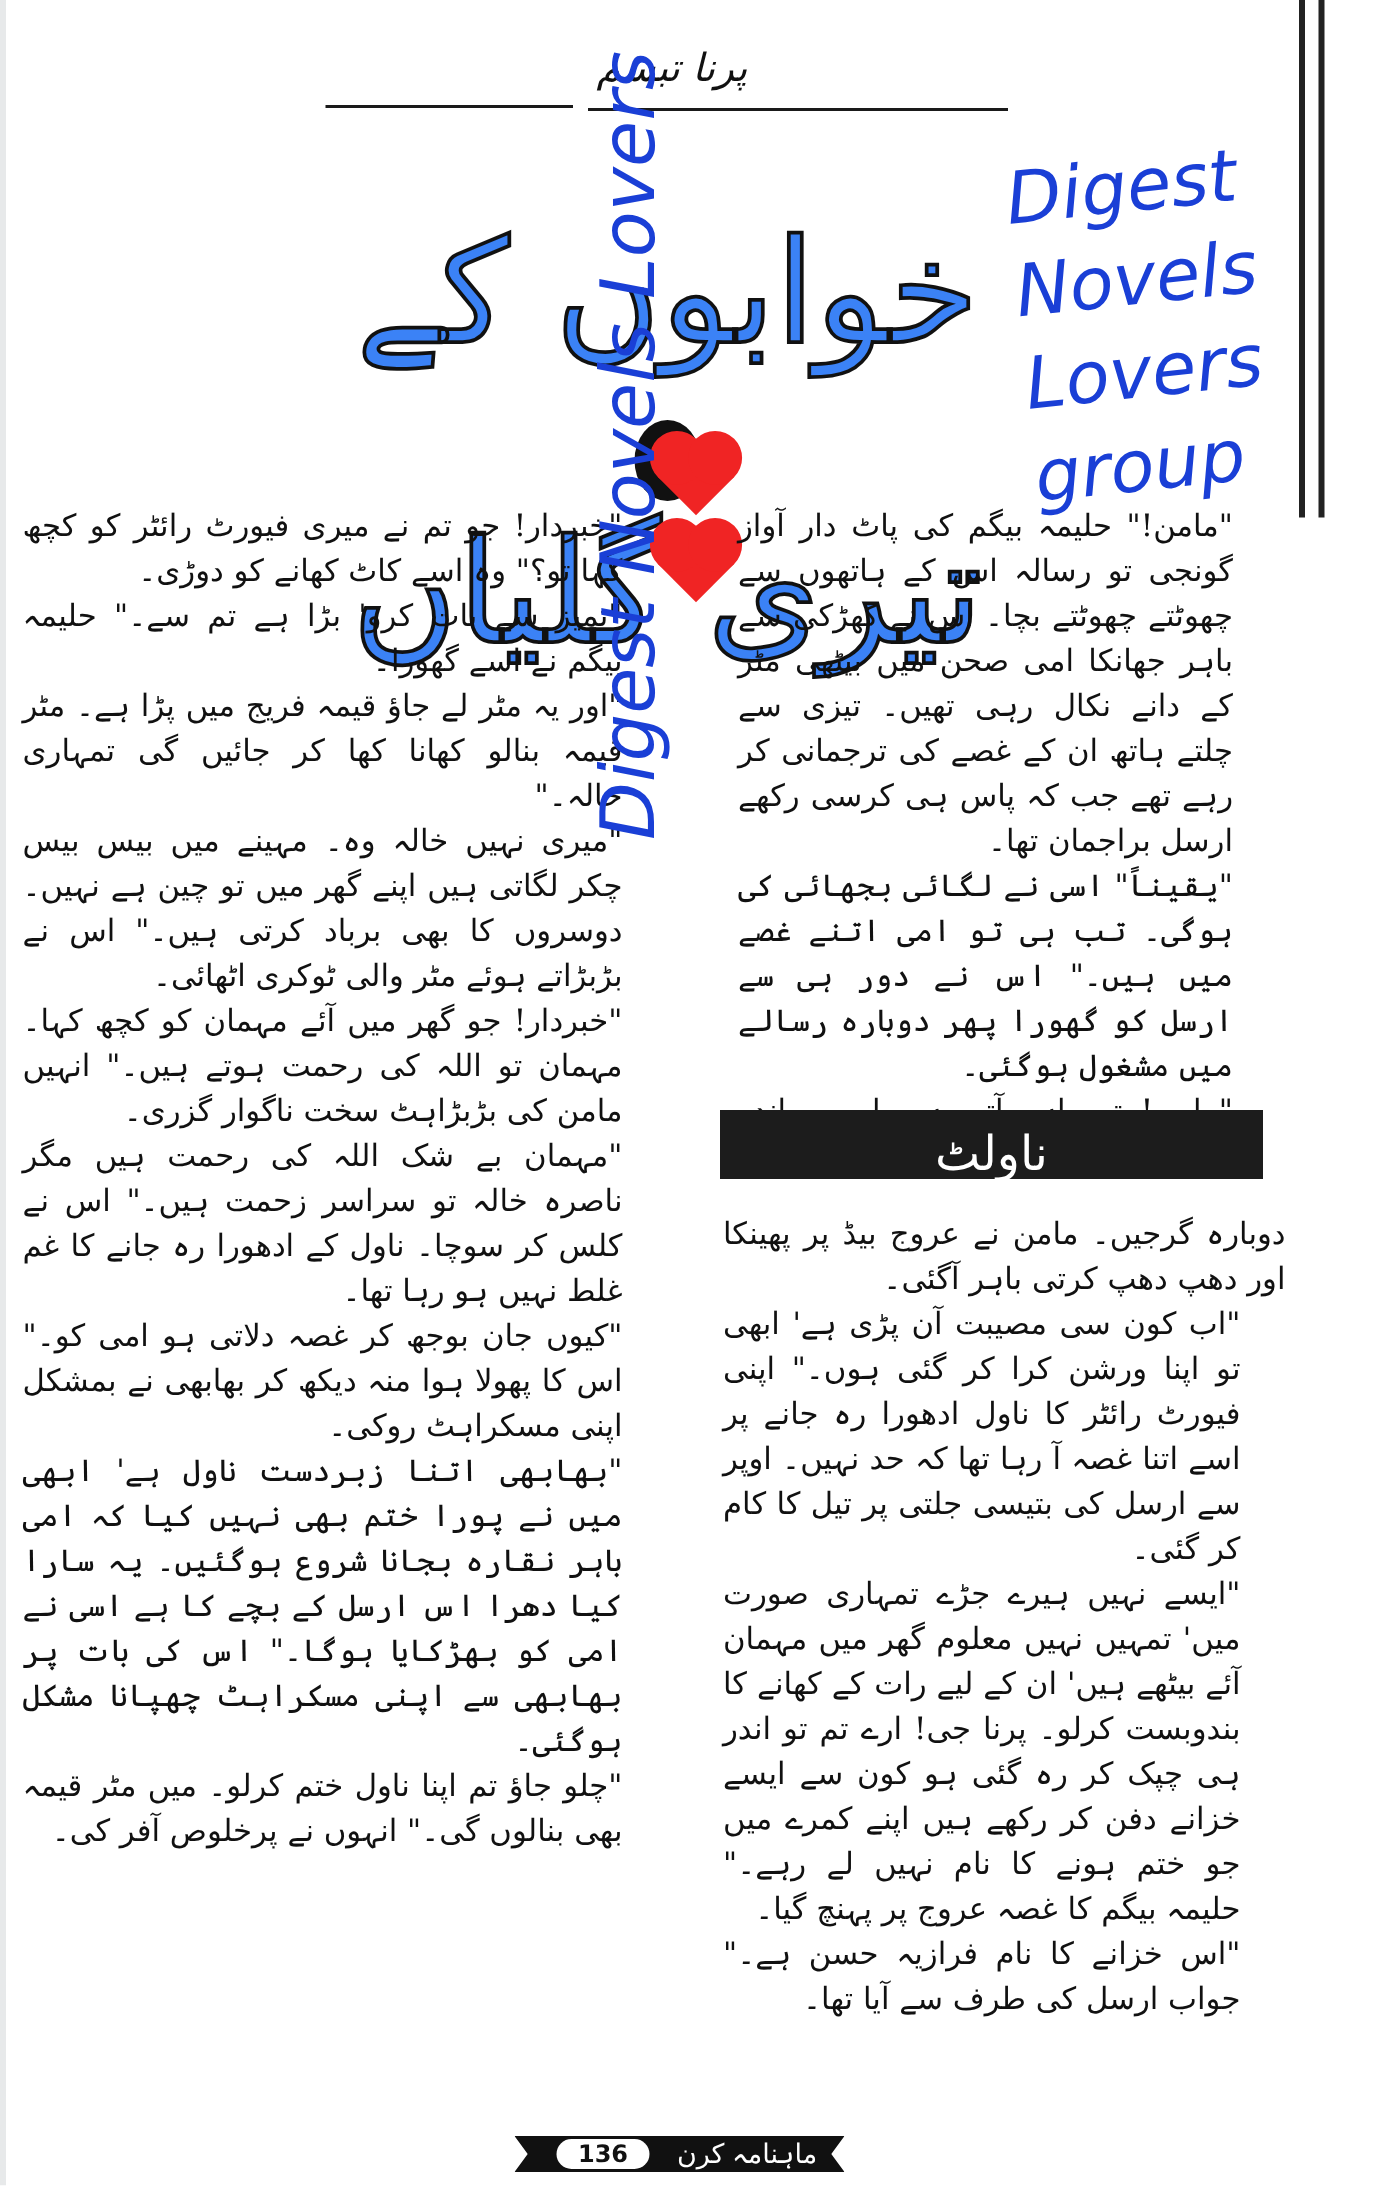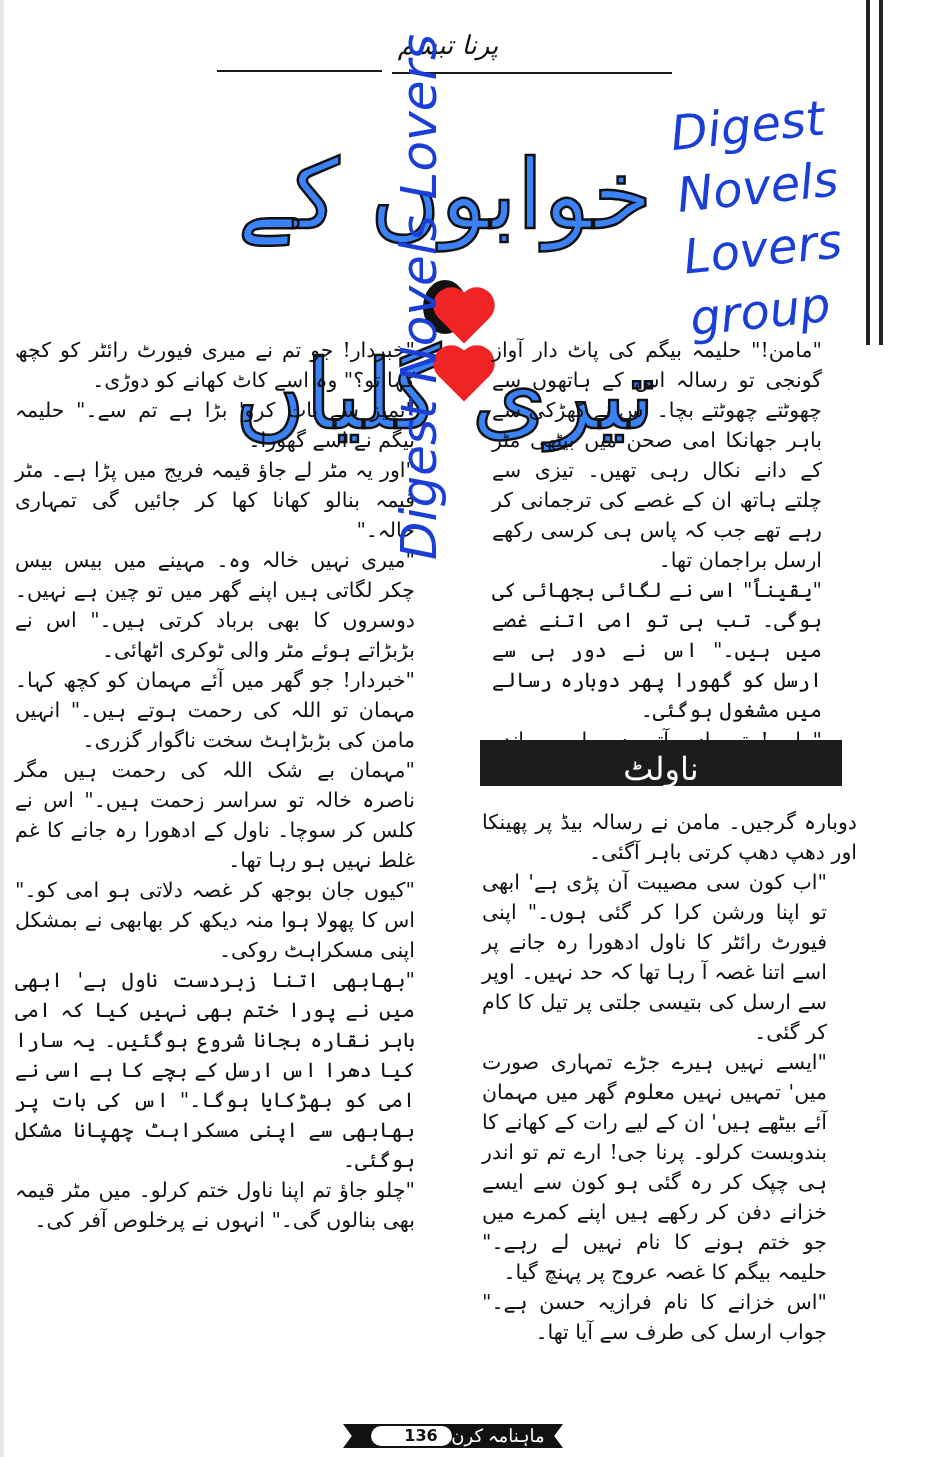--- a/index.html
+++ b/index.html
@@ -68,21 +68,21 @@
   }
 
   
   .footer { position:absolute; left:343px; top:1420px; width:220px; height:30px; }
   .footer-band {
     position:absolute; left:0; top:4px; width:220px; height:24px; background:#111;
     clip-path:polygon(0 0,100% 0,96% 50%,100% 100%,0 100%,4% 50%);
   }
   .page-num {
     position:absolute; left:28px; top:6px; width:62px; height:20px; background:#fff; border-radius:12px;
-    color:#111; font-family:"DejaVu Sans", sans-serif; font-weight:bold; font-size:16px; text-align:center; line-height:20px;padding-left:19px;
+    color:#111; font-family:"DejaVu Sans", sans-serif; font-weight:bold; font-size:16px; text-align:center; line-height:20px;
   }
   .mag-name {
     position:absolute; left:100px; top:2px; width:110px; color:#fff; font-family:Liberation Sans, sans-serif;
     font-size:18px; text-align:center; direction:rtl; line-height:28px;
   }
   .left-edge { position:absolute; left:0; top:0; width:4px; height:1457px; background:#cfd3d6; opacity:.5; }
 </style>
 </head>
 <body>
 
@@ -111,21 +111,21 @@
 
   <div class="col col-right">
     <p class="indent">"مامن!" حلیمہ بیگم کی پاٹ دار آواز گونجی تو رسالہ اس کے ہاتھوں سے چھوٹتے چھوٹتے بچا۔ اس نے کھڑکی سے باہر جھانکا امی صحن میں بیٹھی مٹر کے دانے نکال رہی تھیں۔ تیزی سے چلتے ہاتھ ان کے غصے کی ترجمانی کر رہے تھے جب کہ پاس ہی کرسی رکھے ارسل براجمان تھا۔</p>
     <p class="indent">"یقیناً" اسی نے لگائی بجھائی کی ہوگی۔ تب ہی تو امی اتنے غصے میں ہیں۔" اس نے دور ہی سے ارسل کو گھورا پھر دوبارہ رسالے میں مشغول ہوگئی۔</p>
     <p class="indent">"مامن! تم باہر آتی ہو یا میں اندر آؤں؟" حلیمہ بیگم</p>
   </div>
 
   <div class="novelette">ناولٹ</div>
 
   <div class="col col-right2">
-    <p>دوبارہ گرجیں۔ مامن نے رسالہ بیڈ پر پھینکا اور دھپ دھپ کرتی باہر آگئی۔</p>
+    <p>دوبارہ گرجیں۔ مامن نے عروج بیڈ پر پھینکا اور دھپ دھپ کرتی باہر آگئی۔</p>
     <p class="indent">"اب کون سی مصیبت آن پڑی ہے' ابھی تو اپنا ورشن کرا کر گئی ہوں۔" اپنی فیورٹ رائٹر کا ناول ادھورا رہ جانے پر اسے اتنا غصہ آ رہا تھا کہ حد نہیں۔ اوپر سے ارسل کی بتیسی جلتی پر تیل کا کام کر گئی۔</p>
     <p class="indent">"ایسے نہیں ہیرے جڑے تمہاری صورت میں' تمہیں نہیں معلوم گھر میں مہمان آئے بیٹھے ہیں' ان کے لیے رات کے کھانے کا بندوبست کرلو۔ پرنا جی! ارے تم تو اندر ہی چپک کر رہ گئی ہو کون سے ایسے خزانے دفن کر رکھے ہیں اپنے کمرے میں جو ختم ہونے کا نام نہیں لے رہے۔" حلیمہ بیگم کا غصہ عروج پر پہنچ گیا۔</p>
     <p class="indent">"اس خزانے کا نام فرازیہ حسن ہے۔" جواب ارسل کی طرف سے آیا تھا۔</p>
   </div>
 
   <div class="col col-left">
     <p class="indent">"خبردار! جو تم نے میری فیورٹ رائٹر کو کچھ کہا تو؟" وہ اسے کاٹ کھانے کو دوڑی۔</p>
     <p class="indent">"تمیز سے بات کرو' بڑا ہے تم سے۔" حلیمہ بیگم نے اسے گھورا۔</p>
     <p class="indent">"اور یہ مٹر لے جاؤ قیمہ فریج میں پڑا ہے۔ مٹر قیمہ بنالو کھانا کھا کر جائیں گی تمہاری خالہ۔"</p>
     <p class="indent">"میری نہیں خالہ وہ۔ مہینے میں بیس بیس چکر لگاتی ہیں اپنے گھر میں تو چین ہے نہیں۔ دوسروں کا بھی برباد کرتی ہیں۔" اس نے بڑبڑاتے ہوئے مٹر والی ٹوکری اٹھائی۔</p>

